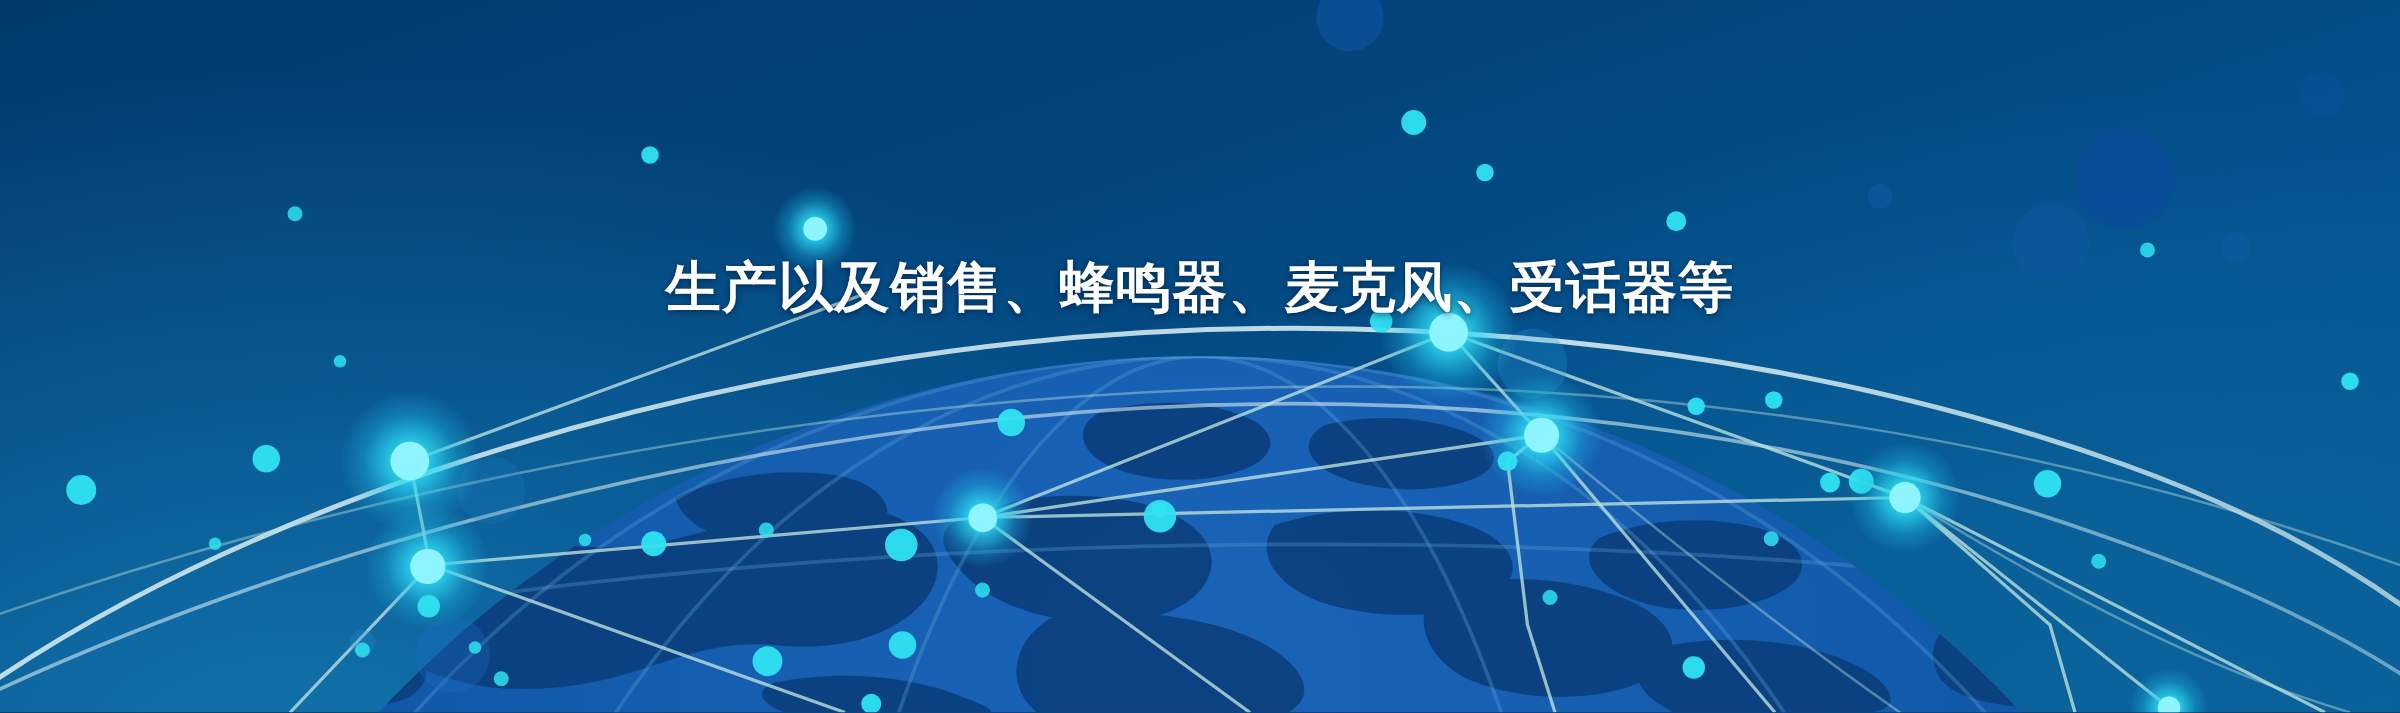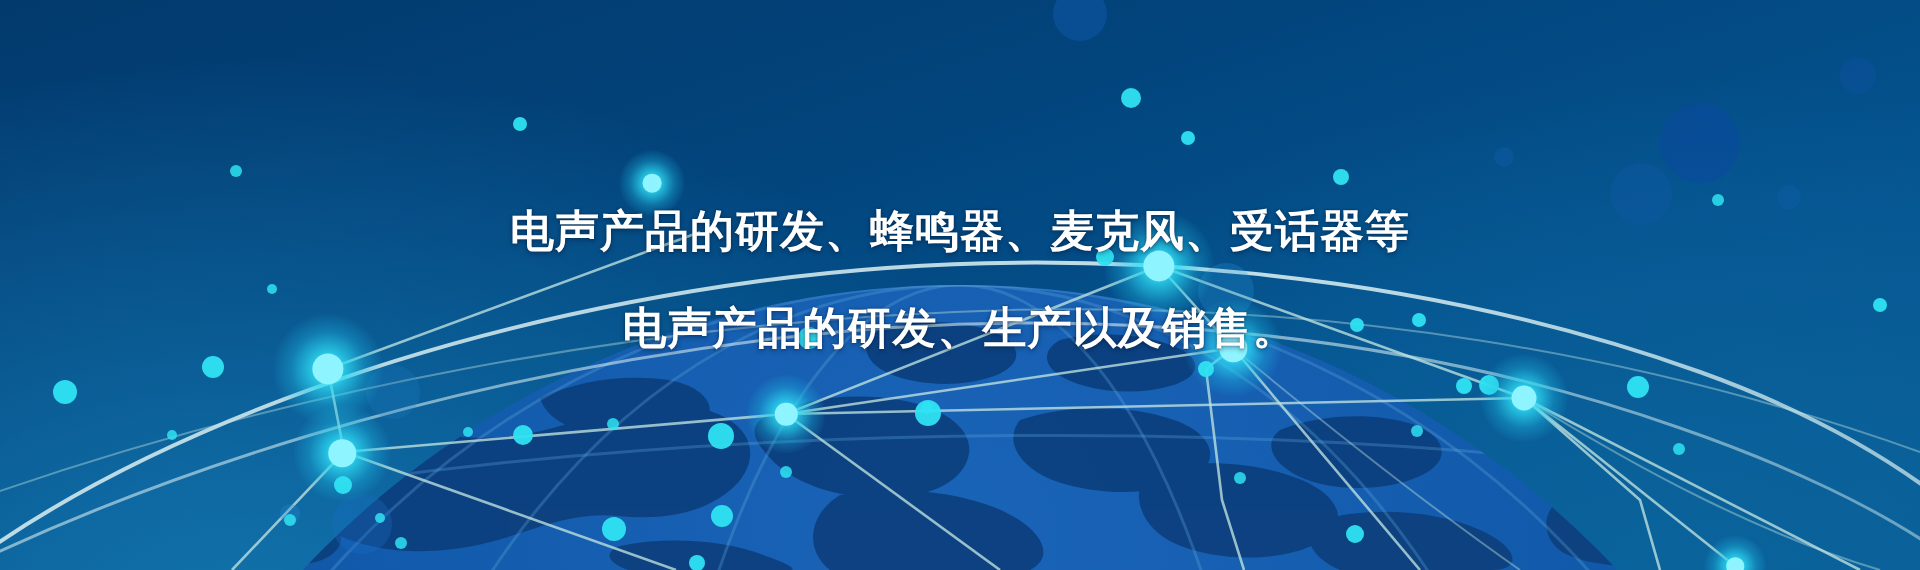--- a/index.html
+++ b/index.html
@@ -229,16 +229,15 @@
       <div class="node" style="left: 1524px; top: 398px; width: 88px; height: 88px; background: radial-gradient(circle, rgb(142, 244, 255) 0%, rgba(45, 220, 245, 0.78) 22%, rgba(30, 190, 230, 0.34) 48%, rgba(20, 150, 210, 0) 72%);"></div>
       <div class="node glow" style="left: 1524px; top: 398px; width: 25px; height: 25px;"></div>
       <div class="node plain" style="left: 1638px; top: 387px; width: 22px; height: 22px; background: rgb(47, 227, 242); opacity: 0.95;"></div>
       <div class="node plain" style="left: 1679px; top: 449px; width: 12px; height: 12px; background: rgb(47, 227, 242); opacity: 0.85;"></div>
       <div class="node plain" style="left: 1718px; top: 200px; width: 12px; height: 12px; background: rgb(47, 227, 242); opacity: 0.85;"></div>
       <div class="node" style="left: 1735px; top: 566px; width: 61.6px; height: 61.6px; background: radial-gradient(circle, rgb(142, 244, 255) 0%, rgba(45, 220, 245, 0.78) 22%, rgba(30, 190, 230, 0.34) 48%, rgba(20, 150, 210, 0) 72%);"></div>
       <div class="node glow" style="left: 1735px; top: 566px; width: 17.5px; height: 17.5px;"></div>
       <div class="node plain" style="left: 1880px; top: 305px; width: 14px; height: 14px; background: rgb(47, 227, 242); opacity: 0.95;"></div>
     </div>
 
-  <div class="headline line1">电声产品的研发、蜂鸣器、麦克风、受话器等</div>
-  <div class="headline line2">电声产品的研发、生产以及销售。</div>
+  <div class="headline line1">生产以及销售、蜂鸣器、麦克风、受话器等</div>
 
 </div>
 
 </body></html>

